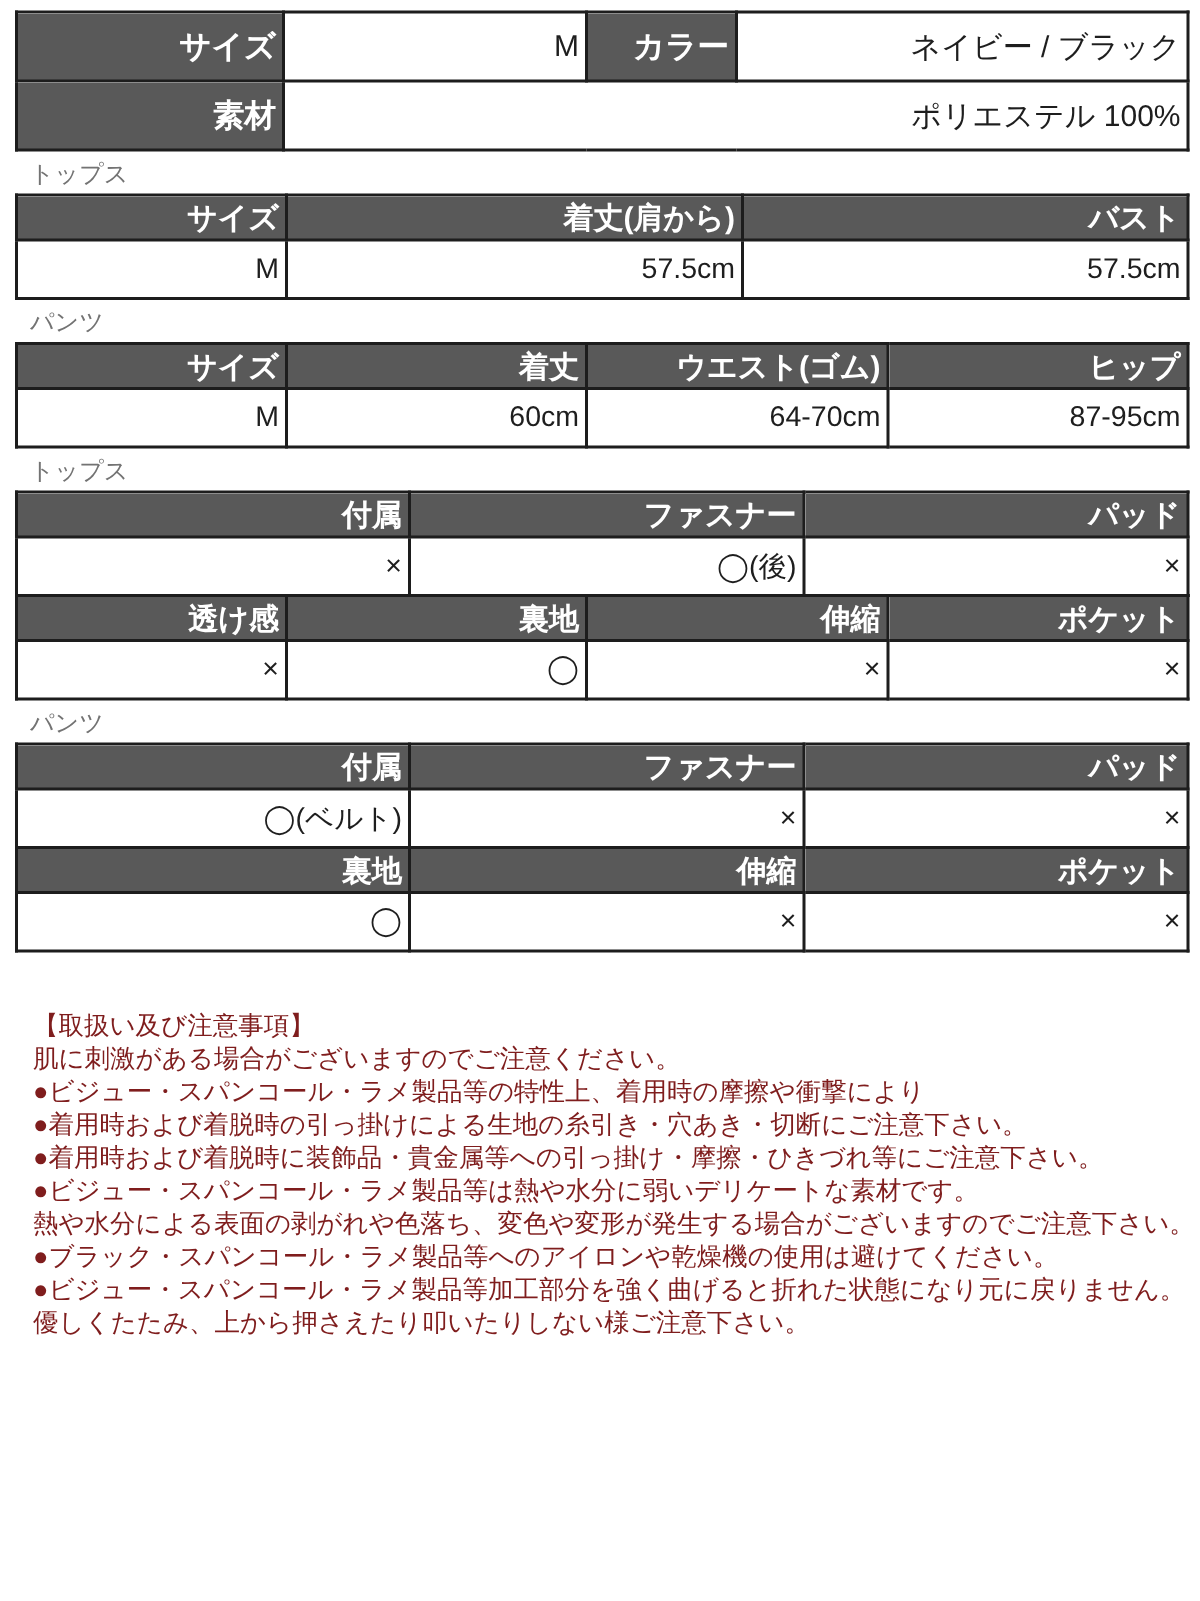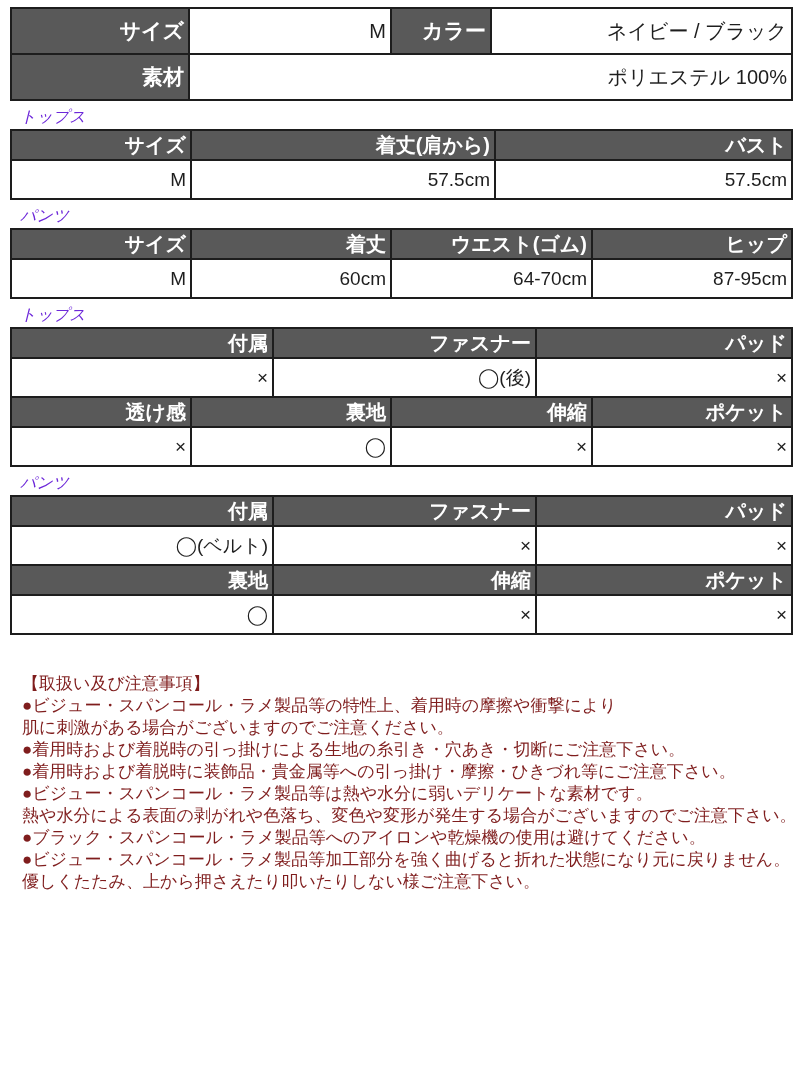--- a/index.html
+++ b/index.html
@@ -40,24 +40,23 @@
     font-weight: normal;
     height: 39px;
   }
   table.t1 th, table.t1 td { height: 46px; font-size: 21px; }
   table.t1 td { font-size: 20px; }
 
   .stacked-lower { margin-top: -2px; border-radius: 10px; }
 
   .section-label {
     font-size: 16px;
-    color: #6d28d9;
+    color: #737373;
     margin: 6px 0 2px 10px;
     line-height: 20px;
-    font-style: italic;
   }
 
   .care-notes {
     margin-top: 38px;
     padding-left: 12px;
     font-size: 17px;
     line-height: 22px;
     color: #7f1d1d;
   }
   .care-notes .note-line { white-space: nowrap; }
@@ -202,22 +201,22 @@
     <tr>
       <td>◯</td>
       <td>×</td>
       <td>×</td>
     </tr>
   </tbody>
     </table>
 
   <div class="care-notes">
     <div class="note-line">【取扱い及び注意事項】</div>
+    <div class="note-line">肌に刺激がある場合がございますのでご注意ください。</div>
     <div class="note-line">●ビジュー・スパンコール・ラメ製品等の特性上、着用時の摩擦や衝撃により</div>
-    <div class="note-line">肌に刺激がある場合がございますのでご注意ください。</div>
     <div class="note-line">●着用時および着脱時の引っ掛けによる生地の糸引き・穴あき・切断にご注意下さい。</div>
     <div class="note-line">●着用時および着脱時に装飾品・貴金属等への引っ掛け・摩擦・ひきづれ等にご注意下さい。</div>
     <div class="note-line">●ビジュー・スパンコール・ラメ製品等は熱や水分に弱いデリケートな素材です。</div>
     <div class="note-line">熱や水分による表面の剥がれや色落ち、変色や変形が発生する場合がございますのでご注意下さい。</div>
     <div class="note-line">●ブラック・スパンコール・ラメ製品等へのアイロンや乾燥機の使用は避けてください。</div>
     <div class="note-line">●ビジュー・スパンコール・ラメ製品等加工部分を強く曲げると折れた状態になり元に戻りません。</div>
     <div class="note-line">優しくたたみ、上から押さえたり叩いたりしない様ご注意下さい。</div>
   </div>
 
 </div>

